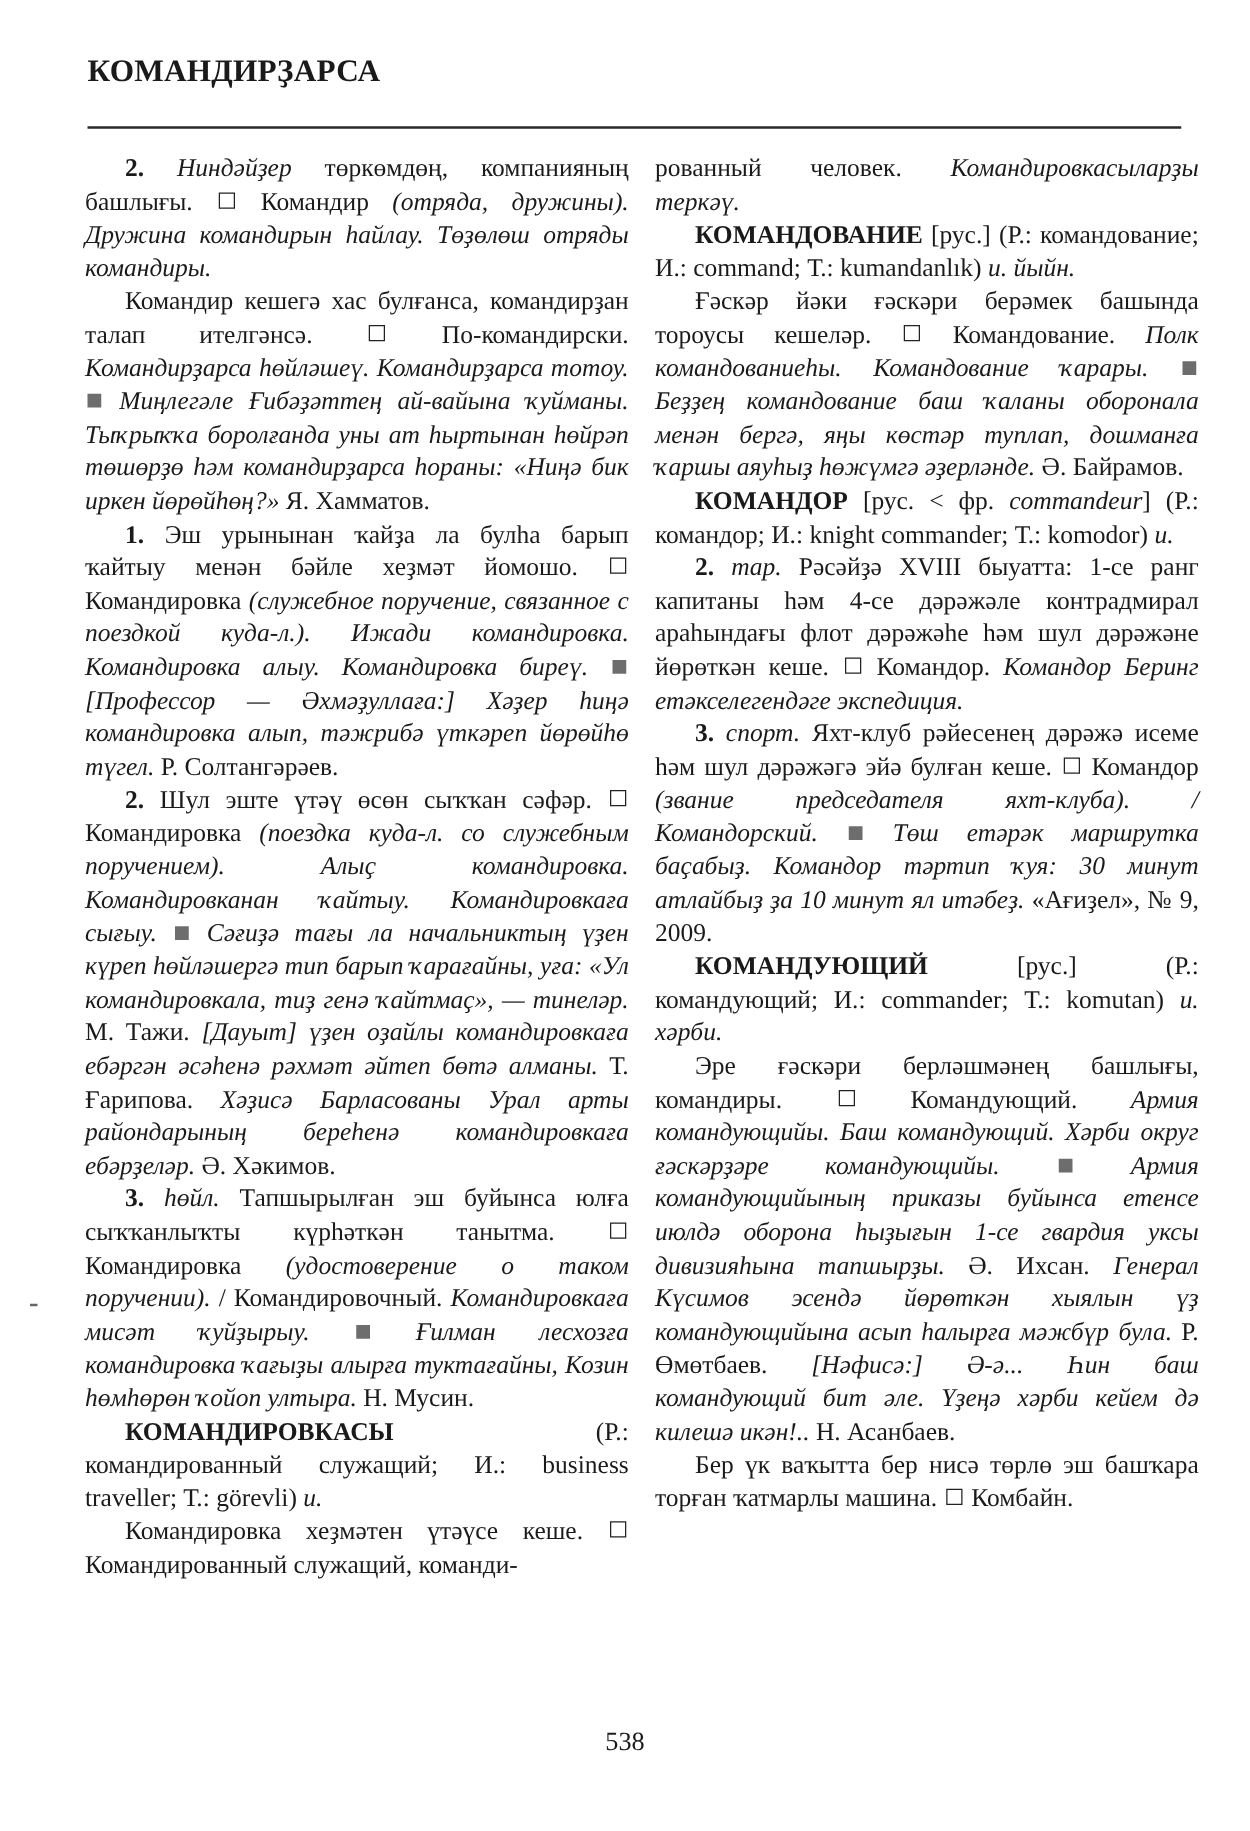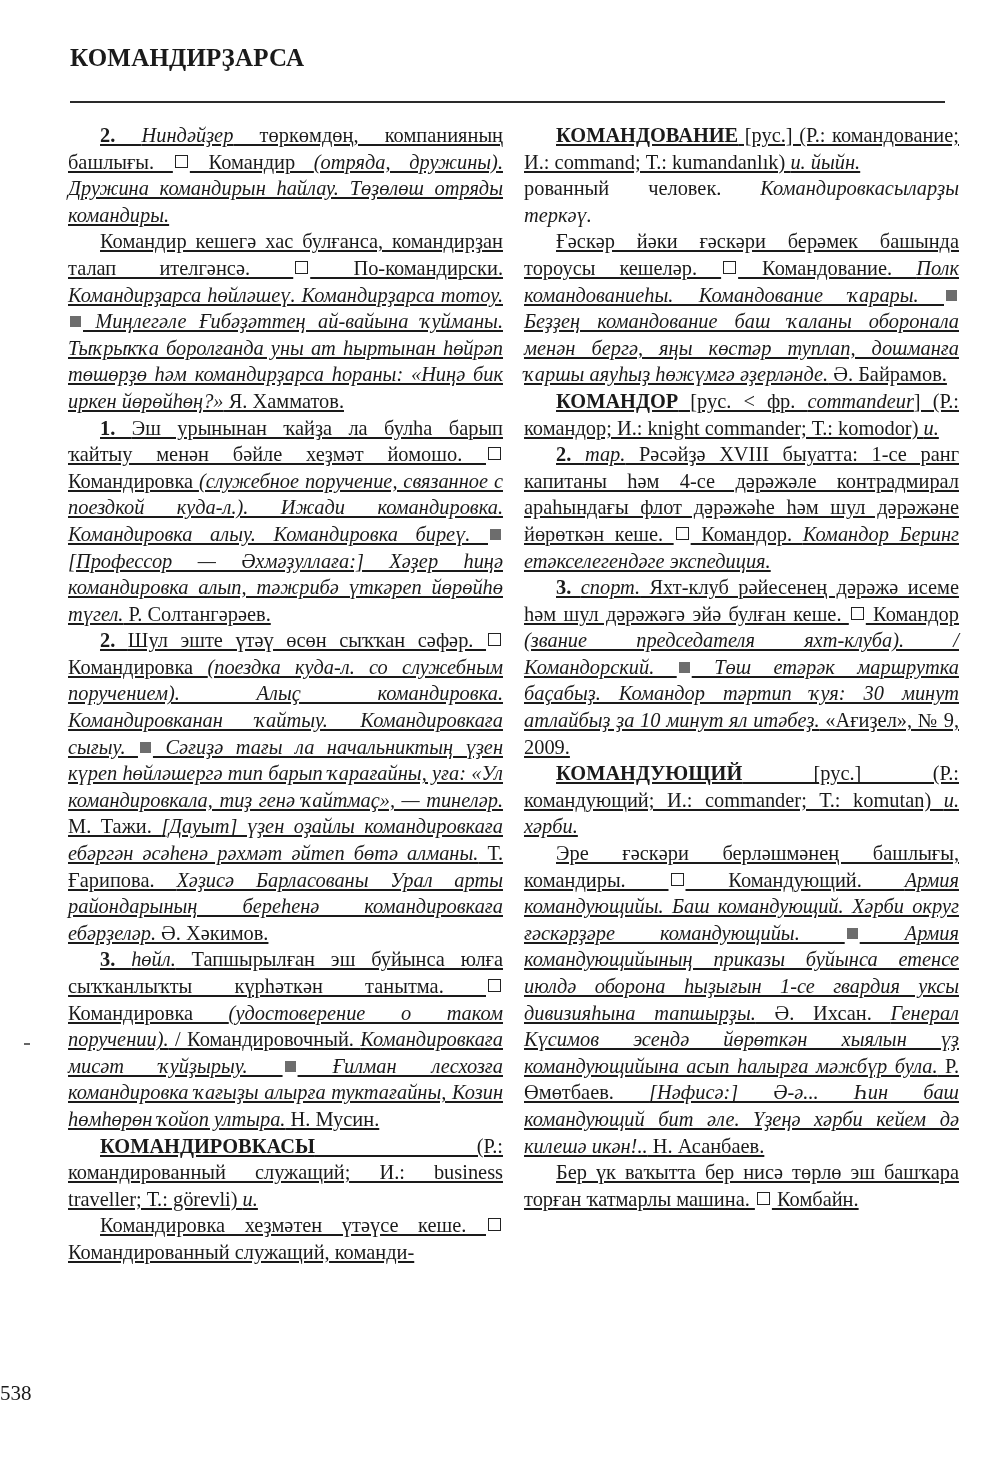--- a/index.html
+++ b/index.html
@@ -17,35 +17,35 @@
     border-top: 2px solid #2a2a2a;
   }
   .col {
     position: absolute; top: 122px; width: 435px;
     font-size: 20.4px; line-height: 26.6px;
     text-align: justify; hyphens: manual;
   }
   .col.left { left: 68px; }
   .col.right { left: 524px; }
   .p { margin: 0; text-indent: 0; }
-  .p.ind { text-indent: 32px; text-decoration: underline; }
+  .p.ind { text-indent: 32px; }
   .hw { font-weight: bold; }
   .i { font-style: italic; }
   .b { font-weight: bold; }
   .box {
     display: inline-block; width: 11px; height: 11px;
     border: 1.3px solid #222; vertical-align: 1px; margin: 0 2px;
   }
   .sq {
     display: inline-block; width: 11px; height: 11px;
     background: #6d6d6d; vertical-align: 1px; margin: 0 2px;
   }
   .page-num {
     position: absolute; left: 0; width: 1000px; top: 1381px;
-    text-align: left; font-size: 21px;
+    text-align: center; font-size: 21px;
   }
   .margin-mark {
     position: absolute; left: 24px; top: 1043px; width: 6px; height: 2px; background: #666;
   }
 </style>
 </head>
 <body>
 
 <div class="running-head">КОМАНДИРҘАРСА</div>
 <div class="head-rule"></div>
@@ -53,22 +53,22 @@
 <div class="col left" id="col-left">
     <p class="p ind"><span class="b">2. </span><span class="i">Ниндәйҙер</span><span> төркөмдөң, компанияның башлығы. </span><span class="box"></span><span> Командир </span><span class="i">(отряда, дружины). Дружина командирын һайлау. Төҙөлөш отряды командиры.</span></p>
     <p class="p ind"><span>Командир кешегә хас булғанса, командирҙан талап ителгәнсә. </span><span class="box"></span><span> По-командирски. </span><span class="i">Командирҙарса һөйләшеү. Командирҙарса тотоу. </span><span class="sq"></span><span class="i"> Миңлегәле Ғибәҙәттең ай-вайына ҡуйманы. Тыҡрыҡҡа боролғанда уны ат һыртынан һөйрәп төшөрҙө һәм командирҙарса һораны: «Ниңә бик иркен йөрөйһөң?»</span><span> Я. Хамматов.</span></p>
     <p class="p ind"><span class="b">1. </span><span>Эш урынынан ҡайҙа ла булһа барып ҡайтыу менән бәйле хеҙмәт йомошо. </span><span class="box"></span><span> Командировка </span><span class="i">(служебное поручение, связанное с поездкой куда-л.). Ижади командировка. Командировка алыу. Командировка биреү. </span><span class="sq"></span><span class="i"> [Профессор — Әхмәҙуллаға:] Хәҙер һиңә командировка алып, тәжрибә үткәреп йөрөйһө түгел.</span><span> Р. Солтангәрәев.</span></p>
     <p class="p ind"><span class="b">2. </span><span>Шул эште үтәү өсөн сыҡҡан сәфәр. </span><span class="box"></span><span> Командировка </span><span class="i">(поездка куда-л. со служебным поручением). Алыҫ командировка. Командировканан ҡайтыу. Командировкаға сығыу. </span><span class="sq"></span><span class="i"> Сәғиҙә тағы ла начальниктың үҙен күреп һөйләшергә тип барып ҡарағайны, уға: «Ул командировкала, тиҙ генә ҡайтмаҫ», — тинеләр.</span><span> М. Тажи. </span><span class="i">[Дауыт] үҙен оҙайлы командировкаға ебәргән әсәһенә рәхмәт әйтеп бөтә алманы.</span><span> Т. Ғарипова. </span><span class="i">Хәҙисә Барласованы Урал арты райондарының береһенә командировкаға ебәрҙеләр.</span><span> Ә. Хәкимов.</span></p>
     <p class="p ind"><span class="b">3. </span><span class="i">һөйл.</span><span> Тапшырылған эш буйынса юлға сыҡҡанлыҡты күрһәткән танытма. </span><span class="box"></span><span> Командировка </span><span class="i">(удостоверение о таком поручении).</span><span> / Командировочный. </span><span class="i">Командировкаға мисәт ҡуйҙырыу. </span><span class="sq"></span><span class="i"> Ғилман лесхозға командировка ҡағыҙы алырға туктағайны, Козин һөмһөрөн ҡойоп ултыра.</span><span> Н. Мусин.</span></p>
     <p class="p ind"><span class="hw">КОМАНДИРОВКАСЫ</span><span> (Р.: командированный служащий; И.: business traveller; Т.: görevli) </span><span class="i">и.</span></p>
     <p class="p ind"><span>Командировка хеҙмәтен үтәүсе кеше. </span><span class="box"></span><span> Командированный служащий, команди-</span></p>
   </div>
 <div class="col right" id="col-right">
+    <p class="p"><span>рованный человек. </span><span class="i">Командировкасыларҙы теркәү.</span></p>
     <p class="p ind"><span class="hw">КОМАНДОВАНИЕ</span><span> [рус.] (Р.: командование; И.: command; Т.: kumandanlık) </span><span class="i">и. йыйн.</span></p>
-    <p class="p"><span>рованный человек. </span><span class="i">Командировкасыларҙы теркәү.</span></p>
     <p class="p ind"><span>Ғәскәр йәки ғәскәри берәмек башында тороусы кешеләр. </span><span class="box"></span><span> Командование. </span><span class="i">Полк командованиеһы. Командование ҡарары. </span><span class="sq"></span><span class="i"> Беҙҙең командование баш ҡаланы оборонала менән бергә, яңы көстәр туплап, дошманға ҡаршы аяуһыҙ һөжүмгә әҙерләнде.</span><span> Ә. Байрамов.</span></p>
     <p class="p ind"><span class="hw">КОМАНДОР</span><span> [рус. &lt; фр. </span><span class="i">commandeur</span><span>] (Р.: командор; И.: knight commander; Т.: komodor) </span><span class="i">и.</span></p>
     <p class="p ind"><span class="b">2. </span><span class="i">тар.</span><span> Рәсәйҙә XVIII быуатта: 1-се ранг капитаны һәм 4-се дәрәжәле контрадмирал араһындағы флот дәрәжәһе һәм шул дәрәжәне йөрөткән кеше. </span><span class="box"></span><span> Командор. </span><span class="i">Командор Беринг етәкселегендәге экспедиция.</span></p>
     <p class="p ind"><span class="b">3. </span><span class="i">спорт.</span><span> Яхт-клуб рәйесенең дәрәжә исеме һәм шул дәрәжәгә эйә булған кеше. </span><span class="box"></span><span> Командор </span><span class="i">(звание председателя яхт-клуба). / Командорский. </span><span class="sq"></span><span class="i"> Төш етәрәк маршрутка баҫабыҙ. Командор тәртип ҡуя: 30 минут атлайбыҙ ҙа 10 минут ял итәбеҙ.</span><span> «Ағиҙел», № 9, 2009.</span></p>
     <p class="p ind"><span class="hw">КОМАНДУЮЩИЙ</span><span> [рус.] (Р.: командующий; И.: commander; Т.: komutan) </span><span class="i">и. хәрби.</span></p>
     <p class="p ind"><span>Эре ғәскәри берләшмәнең башлығы, командиры. </span><span class="box"></span><span> Командующий. </span><span class="i">Армия командующийы. Баш командующий. Хәрби округ ғәскәрҙәре командующийы. </span><span class="sq"></span><span class="i"> Армия командующийының приказы буйынса етенсе июлдә оборона һыҙығын 1-се гвардия уксы дивизияһына тапшырҙы.</span><span> Ә. Ихсан. </span><span class="i">Генерал Күсимов эсендә йөрөткән хыялын үҙ командующийына асып һалырға мәжбүр була.</span><span> Р. Өмөтбаев. </span><span class="i">[Нәфисә:] Ә-ә... Һин баш командующий бит әле. Үҙеңә хәрби кейем дә килешә икән!..</span><span> Н. Асанбаев.</span></p>
     <p class="p ind"><span>Бер үк ваҡытта бер нисә төрлө эш башҡара торған ҡатмарлы машина. </span><span class="box"></span><span> Комбайн.</span></p>
   </div>
 
 <div class="margin-mark"></div>

